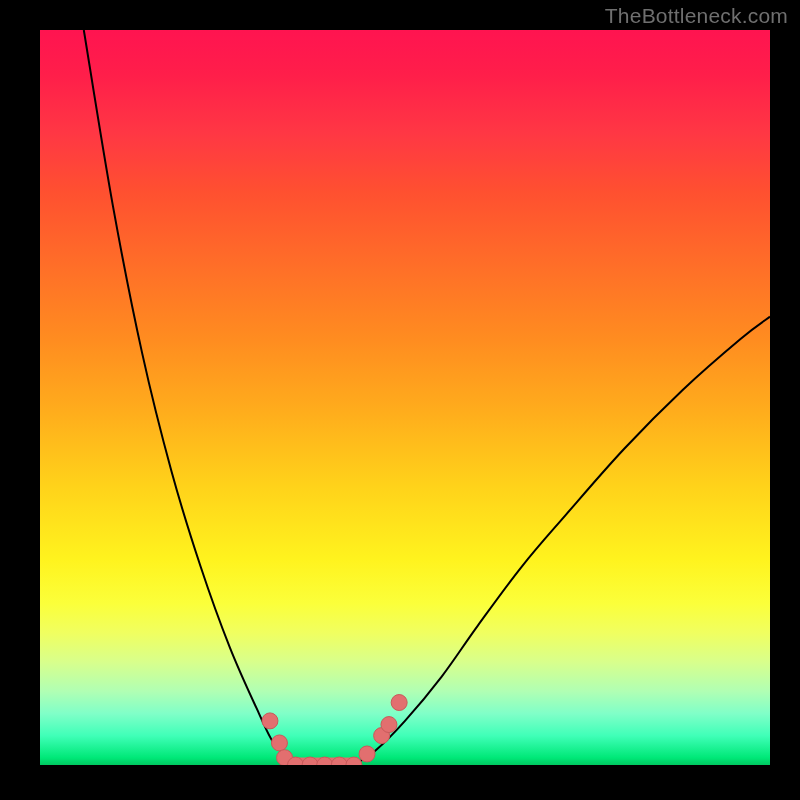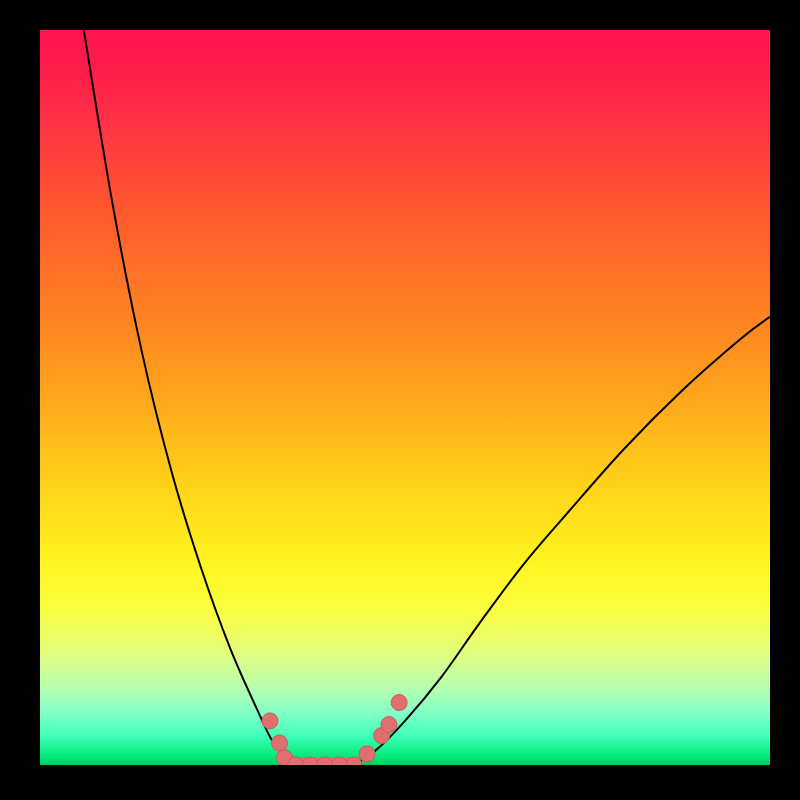--- a/index.html
+++ b/index.html
@@ -61,20 +61,21 @@
     top: 0;
     width: 730px;
     height: 735px;
   }
 </style>
 </head>
 <body>
 
 <div class="frame">
 
+  <div class="watermark">TheBottleneck.com</div>
 
   <div class="plot-area">
     <svg class="curves" viewBox="0 0 730 735" preserveAspectRatio="none">
       <g id="curve-group">
           <path d="M 43.8 0 C 49.056 31.751999999999995, 62.488 118.18799999999999, 73 176.39999999999998 C 83.512 234.61199999999997, 91.688 275.772, 102.2 323.4 C 112.712 371.02799999999996, 120.888 402.633, 131.4 441 C 141.912 479.367, 150.088 504.79799999999994, 160.6 536.55 C 171.112 568.3019999999999, 179.288 590.9399999999999, 189.8 617.4 C 200.312 643.86, 211.116 666.3509999999999, 219 683.55 C 226.884 700.749, 228.344 705.0120000000001, 233.6 712.95 C 238.856 720.888, 244.258 723.681, 248.20000000000002 727.65 C 252.14200000000002 731.6189999999999, 254.18599999999998 733.677, 255.49999999999997 735" fill="none" stroke="#000000" stroke-width="2"></path>
           <path d="M 313.9 735 C 317.842 732.354, 326.60200000000003 728.2379999999999, 335.8 720.3 C 344.998 712.362, 353.174 704.13, 365 690.9 C 376.826 677.67, 388.36000000000007 663.9989999999999, 401.50000000000006 646.8 C 414.64000000000004 629.601, 423.546 615.195, 438 595.35 C 452.454 575.505, 466.032 556.395, 481.8 536.55 C 497.56800000000004 516.7049999999999, 507.204 506.26800000000003, 525.6 485.1 C 543.996 463.932, 562.976 441.441, 584 418.95 C 605.024 396.459, 621.376 379.99499999999995, 642.4 360.15 C 663.424 340.305, 685.0319999999999 321.93000000000006, 700.8 308.70000000000005 C 716.568 295.47, 724.744 290.619, 730 286.65000000000003" fill="none" stroke="#000000" stroke-width="2"></path>
           <path d="M 255.49999999999997 735 C 266.01199999999994 735, 303.388 735, 313.9 735" fill="none" stroke="#000000" stroke-width="2"></path>
         </g>
       <g id="marker-group">
           <path d="M 255.49999999999997 735 L 270.1 735 L 284.7 735 L 299.29999999999995 735 L 313.9 735" fill="none" stroke="#e26f6f" stroke-width="15" stroke-linecap="round"></path>

